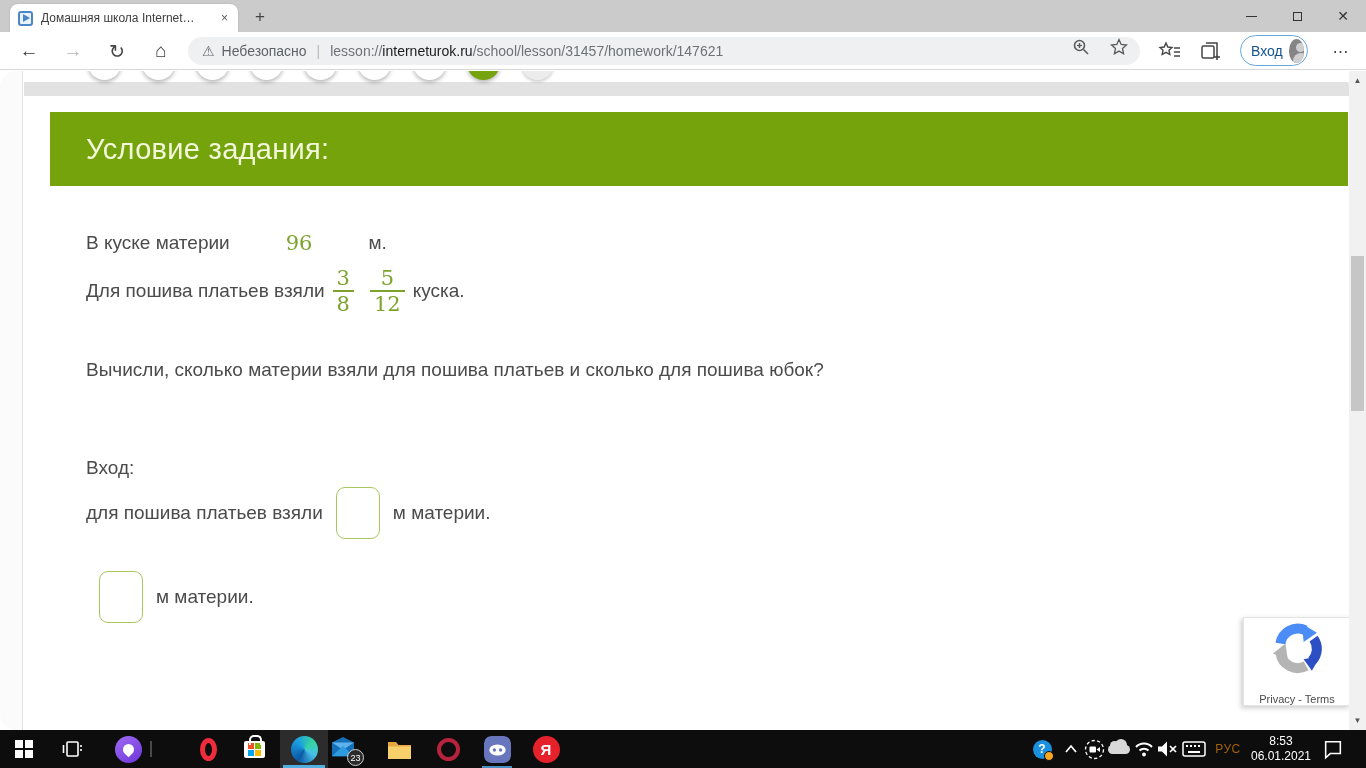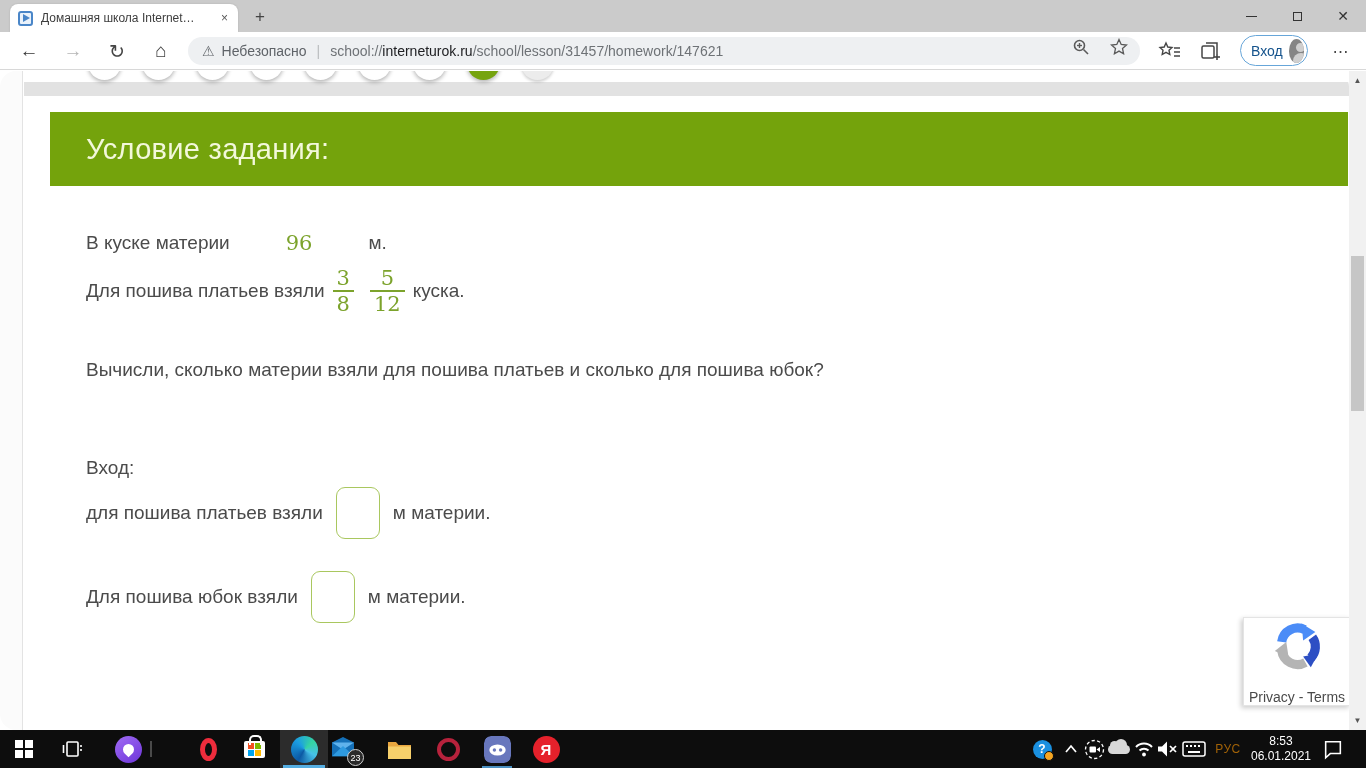--- a/index.html
+++ b/index.html
@@ -69,21 +69,21 @@
 
   .ans-row{display:flex;align-items:center;}
   .ans-input{width:44px;height:52px;border:1px solid #a9c75f;border-radius:9px;margin:0 13px;background:#fff;
     font-size:18px;text-align:center;color:#444;outline:none;}
   .submit-btn{position:absolute;left:86px;top:586px;width:185px;height:60px;background:#2ab1e8;border:none;
     border-radius:9px;color:#fff;font-size:20px;font-family:"Liberation Sans",sans-serif;cursor:pointer;}
 
   .recaptcha{position:absolute;left:1243px;top:546px;width:108px;height:89px;background:#fff;
     border:1px solid #e4e4e4;box-shadow:-2px 2px 5px rgba(0,0,0,.2);display:flex;flex-direction:column;
     align-items:center;justify-content:flex-start;padding-top:4px;}
-  .recaptcha-label{font-size:14px;color:#4a4a4a;margin-top:18px;}
+  .recaptcha-label{font-size:11px;color:#4a4a4a;margin-top:18px;}
 
   
   .pscroll{position:absolute;left:1349px;top:71px;width:17px;height:659px;background:#f1f1f1;}
   .pscroll .arrow{position:absolute;left:0;width:17px;text-align:center;font-size:8px;color:#555;}
   .pscroll .thumb{position:absolute;left:2px;top:185px;width:13px;height:155px;background:#c6c6c6;}
 
   
   .taskbar{position:absolute;left:0;top:730px;width:1366px;height:38px;background:#0d0d0d;}
   .tb-cell{position:absolute;top:0;width:48px;height:38px;display:flex;align-items:center;justify-content:center;}
   .tb-cell.active-win{background:#2c2c2c;}
@@ -149,21 +149,21 @@
   <div class="toolbar">
     <div class="navic" style="left:12px;color:#333;">←</div>
     <div class="navic" style="left:56px;color:#b5b5b5;">→</div>
     <div class="navic" style="left:100px;">↻</div>
     <div class="navic" style="left:144px;">⌂</div>
 
     <div class="omnibox">
       <span class="warn">⚠</span>
       <span>Небезопасно</span>
       <span class="divider">|</span>
-      <span class="url-scheme">school://</span>
+      <span class="url-scheme">lesson://</span>
         <span class="url-host">interneturok.ru</span>
         <span class="url-scheme">/school/lesson/31457/homework/147621</span>
     </div>
 
     <svg class="omni-ic" style="left:1072px;" viewBox="0 0 18 18">
       <circle cx="7.5" cy="7.5" r="5" fill="none" stroke="#5a5a5a" stroke-width="1.6"></circle>
       <line x1="11.5" y1="11.5" x2="16" y2="16" stroke="#5a5a5a" stroke-width="1.6"></line>
       <line x1="5" y1="7.5" x2="10" y2="7.5" stroke="#5a5a5a" stroke-width="1.4"></line>
       <line x1="7.5" y1="5" x2="7.5" y2="10" stroke="#5a5a5a" stroke-width="1.4"></line>
     </svg>
@@ -232,21 +232,20 @@
 
     <div class="task-text" style="top:386px;">Вход:</div>
 
     <div class="task-text ans-row" style="top:413px;height:58px;">
       <span>для пошива платьев взяли</span>
       <input class="ans-input" type="text" value="" style="">
       <span>м материи.</span>
     </div>
 
     <div class="task-text ans-row" style="top:497px;height:58px;">
-      <span>Для пошива юбок взяли</span>
       <input class="ans-input" type="text" value="" style="">
       <span>м материи.</span>
     </div>
 
 
     <div class="recaptcha">
       <svg width="54" height="54" viewBox="0 0 64 64">
         <path d="M12 26 A21 21 0 0 1 42 10" fill="none" stroke="#4b8cf7" stroke-width="12"></path>
         <polygon points="38,2 56,13 40,24" fill="#4b8cf7"></polygon>
         <path d="M52 20 A21 21 0 0 1 50 47" fill="none" stroke="#2d4fc4" stroke-width="12"></path>

